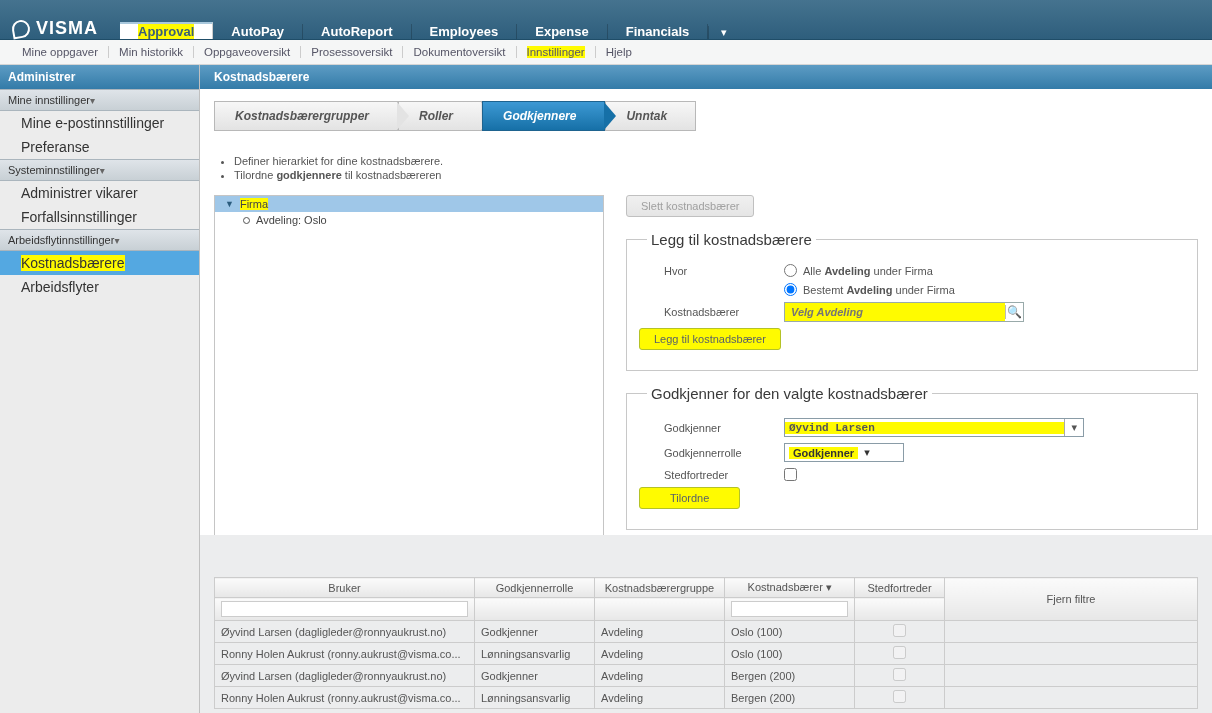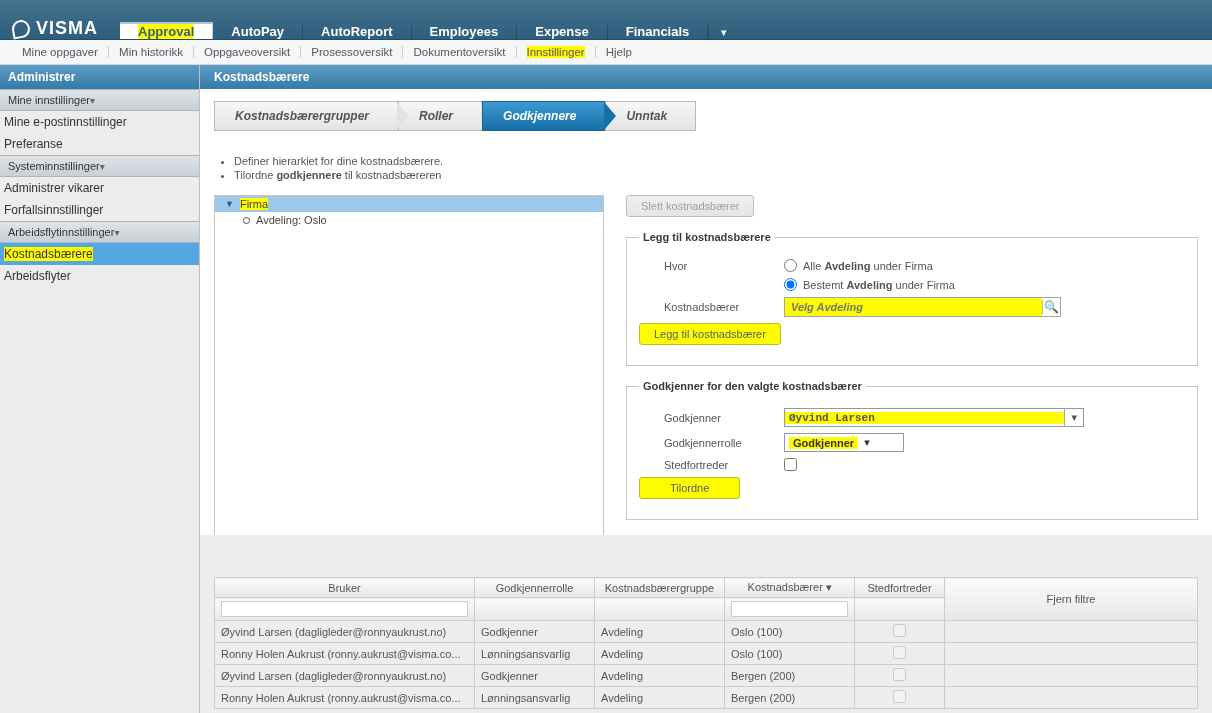--- a/index.html
+++ b/index.html
@@ -12,21 +12,21 @@
   .nav-dropdown { width:30px; display:flex; align-items:center; justify-content:center; color:#fff; border-left:1px solid rgba(0,0,0,0.2);}
   .subnav { height:25px; display:flex; align-items:center; padding-left:12px; background:#f5f6f6; border-bottom:1px solid #d5d5d5; color:#556; font-size:11.5px; }
   .subnav-item { padding:0 10px; border-right:1px solid #ccc; cursor:pointer; }
   .subnav-item:last-child { border-right:none; }
   .hl { background: #fffb00; }
 
   .layout { display:flex; height:calc(713px - 65px); }
   .sidebar { width:200px; background:#ececec; border-right:1px solid #c0c0c0; }
   .side-header { background:linear-gradient(#5d9cc4,#337ba8); color:#fff; font-weight:bold; padding:5px 8px; font-size:12px; }
   .side-section-h { background:linear-gradient(#dfe4e9,#c8d0d5); border-top:1px solid #aab5bd; border-bottom:1px solid #aab5bd; padding:4px 8px; color:#333; font-size:11px; display:flex; justify-content:flex-start; align-items:center; cursor:pointer;}
-  .side-link { padding:4px 4px; color:#333; cursor:pointer; font-size:12px; }
+  .side-link { padding:4px 21px; color:#333; cursor:pointer; font-size:14px; }
   .side-link.active { background:#54a8e1; color:#fff; }
   .side-link.active span { background:#fffb00; color:#333; }
   .chev { font-size:10px; color:#666; }
 
   .main { flex:1; display:flex; flex-direction:column; background:#ecedee; }
   .page-title-band { background:linear-gradient(#5d9cc4,#337ba8); color:#fff; font-weight:bold; padding:5px 14px; font-size:12px; }
   .content-scroll { padding:12px 14px; overflow:auto; flex:1; background:#fff;}
   
   .pill-tabs { display:flex; height:30px; margin-bottom:24px;font-style:italic; }
   .pill { position:relative; display:flex; align-items:center; padding:0 28px 0 20px; background:linear-gradient(#f7f7f7,#e3e3e3); border:1px solid #b8b8b8; color:#555; font-weight:bold; font-size:12px; cursor:pointer;}
@@ -43,24 +43,24 @@
   .tree-row { padding:2px 10px; font-size:11px; color:#444; display:flex; align-items:center; gap:6px;}
   .tree-row.sel { background:#9fc7e8; }
   .tree-row .o { width:7px;height:7px;border:1px solid #555;border-radius:50%; }
   .tree-row .tri { font-size:9px; color:#2b5c7e;}
   .tree-child { padding-left:28px; }
 
   .right-col { flex:1; }
   .btn { display:inline-block; background:linear-gradient(#f4f4f4,#ddd); border:1px solid #95a5af; border-radius:3px; padding:4px 14px; font-size:11px; color:#6a7a85; cursor:pointer;}
   .btn.disabled { color:#a0a0a0; background:linear-gradient(#f0f0f0,#e5e5e5); border-color:#c0c0c0; cursor:default;}
   fieldset { border:1px solid #c8c8c8; padding:10px 12px 14px 12px; margin-top:14px; }
-  legend { font-size:11px; font-weight:bold; color:#3a3a3a; padding:0 4px; }
+  legend { font-size:15px; font-weight:normal; color:#3a3a3a; padding:0 4px;margin-left:8px; }
   .form-row { display:flex; align-items:center; margin:6px 0; font-size:11px; color:#555;}
   .form-row .lbl { width:120px;margin-left:25px; }
-  .search-wrap { display:flex; align-items:center; border:1px solid #9aa; background:#fff; width:277px;}
+  .search-wrap { display:flex; align-items:center; border:1px solid #9aa; background:#fff; width:240px;}
   .search-wrap input { border:0; outline:0; flex:1; font-style:italic; padding:3px 6px; font-size:11px; color:#666; }
   .search-wrap .mag { width:18px; text-align:center; color:#666; border-left:1px solid #bbb; font-size:12px;}
   .select { border:1px solid #8a9ca7; padding:2px 4px; font-size:11px; color:#333; background:#fff;}
   input[type=checkbox]{ }
 
   .hl-input input { background:#fffb00; font-weight:bold;}
   .hl-text { background:#fffb00; padding:0 4px; font-weight:bold;}
   .hl-btn { background:#fffb00 !important; color:#5a6268 !important; border-color:#b4c227 !important;}
 
   .grid { margin:10px 14px 4px 14px; }

